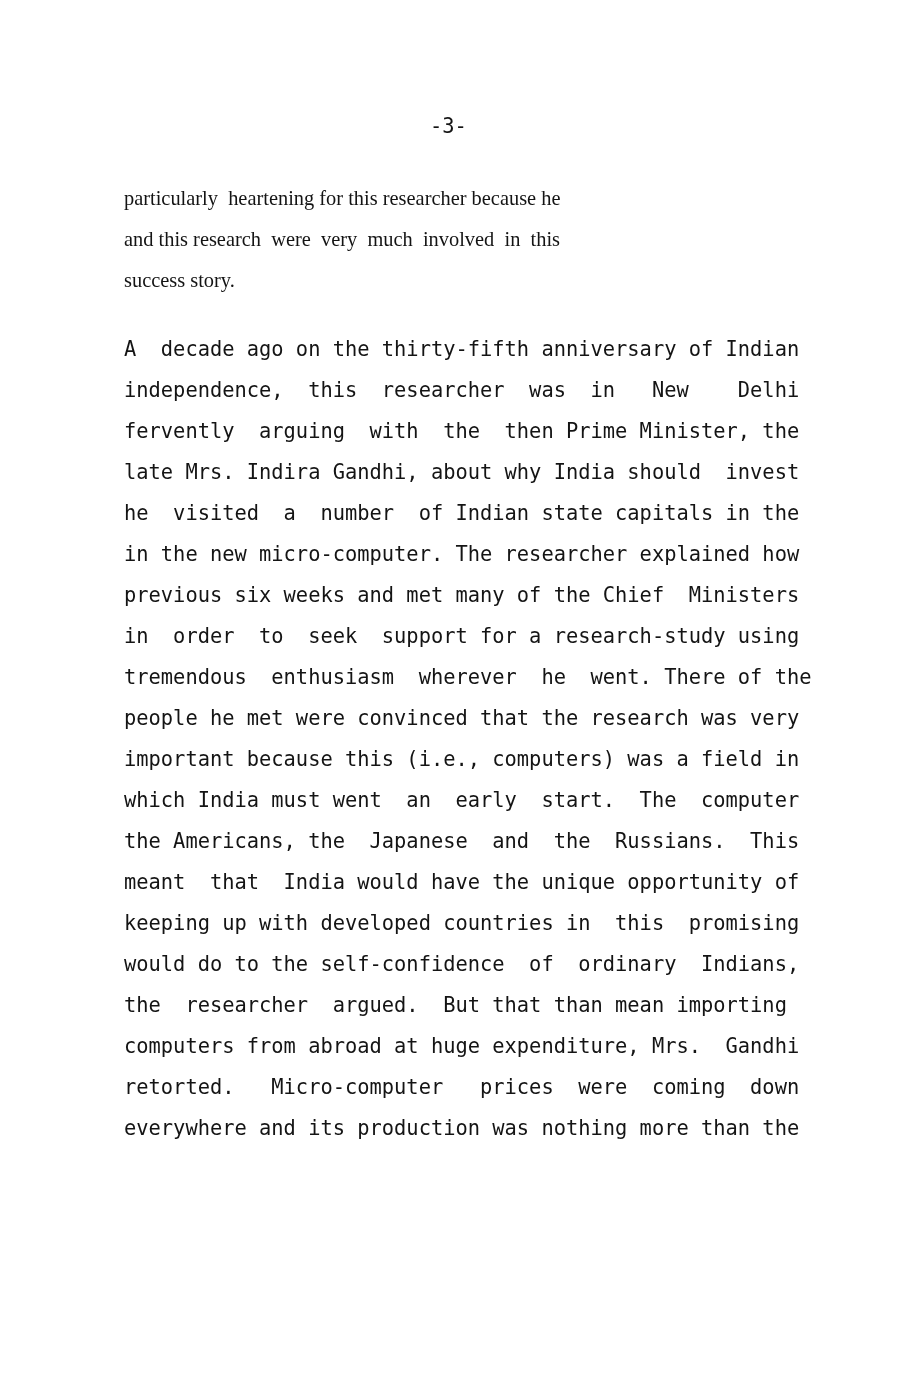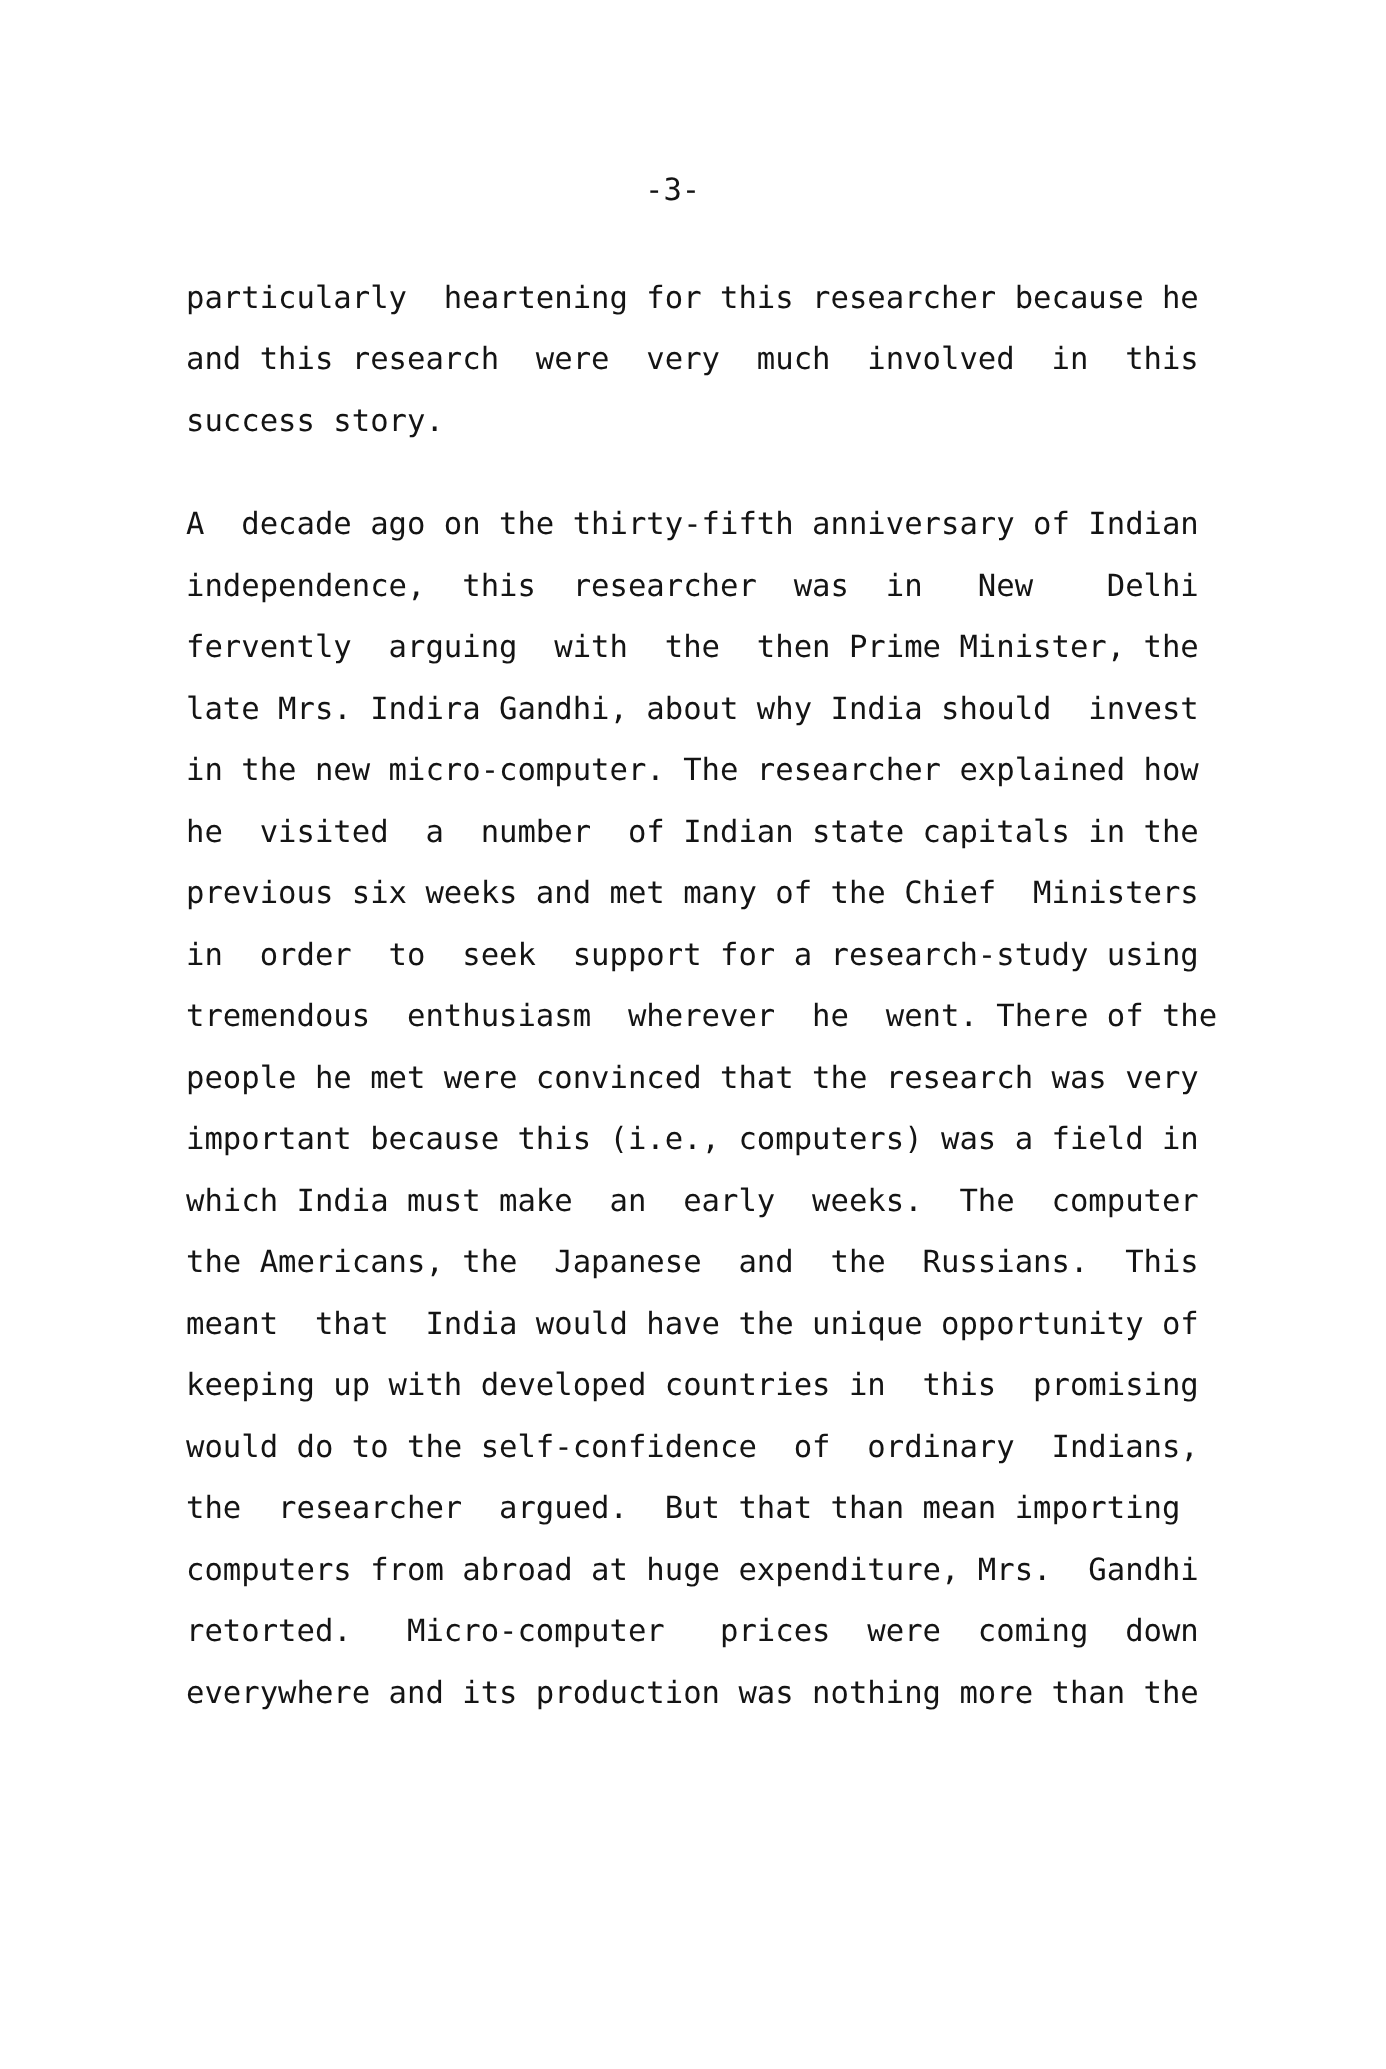--- a/index.html
+++ b/index.html
@@ -25,48 +25,48 @@
     letter-spacing: 0;
   }
   .page-number {
     margin-top: 106px;
     margin-left: 430px;
   }
   .paragraph {
     margin-left: 124px;
     width: 680px;
   }
-  .para1 { margin-top: 31px; }
+  .para1 { margin-top: 31px; font-family: Liberation Serif, serif; }
   .para2 { margin-top: 28px; }
 </style>
 </head>
 <body>
 
 <div class="page">
   <div class="line page-number">-3-</div>
 
   <div class="paragraph para1">
       <div class="line">particularly  heartening for this researcher because he</div>
       <div class="line">and this research  were  very  much  involved  in  this</div>
       <div class="line">success story.</div>
     </div>
 
   <div class="paragraph para2">
       <div class="line">A  decade ago on the thirty-fifth anniversary of Indian</div>
       <div class="line">independence,  this  researcher  was  in   New    Delhi</div>
       <div class="line">fervently  arguing  with  the  then Prime Minister, the</div>
       <div class="line">late Mrs. Indira Gandhi, about why India should  invest</div>
+      <div class="line">he  visited  a  number  of Indian state capitals in the</div>
       <div class="line">in the new micro-computer. The researcher explained how</div>
-      <div class="line">he  visited  a  number  of Indian state capitals in the</div>
       <div class="line">previous six weeks and met many of the Chief  Ministers</div>
       <div class="line">in  order  to  seek  support for a research-study using</div>
       <div class="line">tremendous  enthusiasm  wherever  he  went. There of the</div>
       <div class="line">people he met were convinced that the research was very</div>
       <div class="line">important because this (i.e., computers) was a field in</div>
-      <div class="line">which India must make  an  early  weeks.  The  computer</div>
+      <div class="line">which India must went  an  early  start.  The  computer</div>
       <div class="line">the Americans, the  Japanese  and  the  Russians.  This</div>
       <div class="line">meant  that  India would have the unique opportunity of</div>
       <div class="line">keeping up with developed countries in  this  promising</div>
       <div class="line">would do to the self-confidence  of  ordinary  Indians,</div>
       <div class="line">the  researcher  argued.  But that than mean importing</div>
       <div class="line">computers from abroad at huge expenditure, Mrs.  Gandhi</div>
       <div class="line">retorted.   Micro-computer   prices  were  coming  down</div>
       <div class="line">everywhere and its production was nothing more than the</div>
     </div>
 </div>

